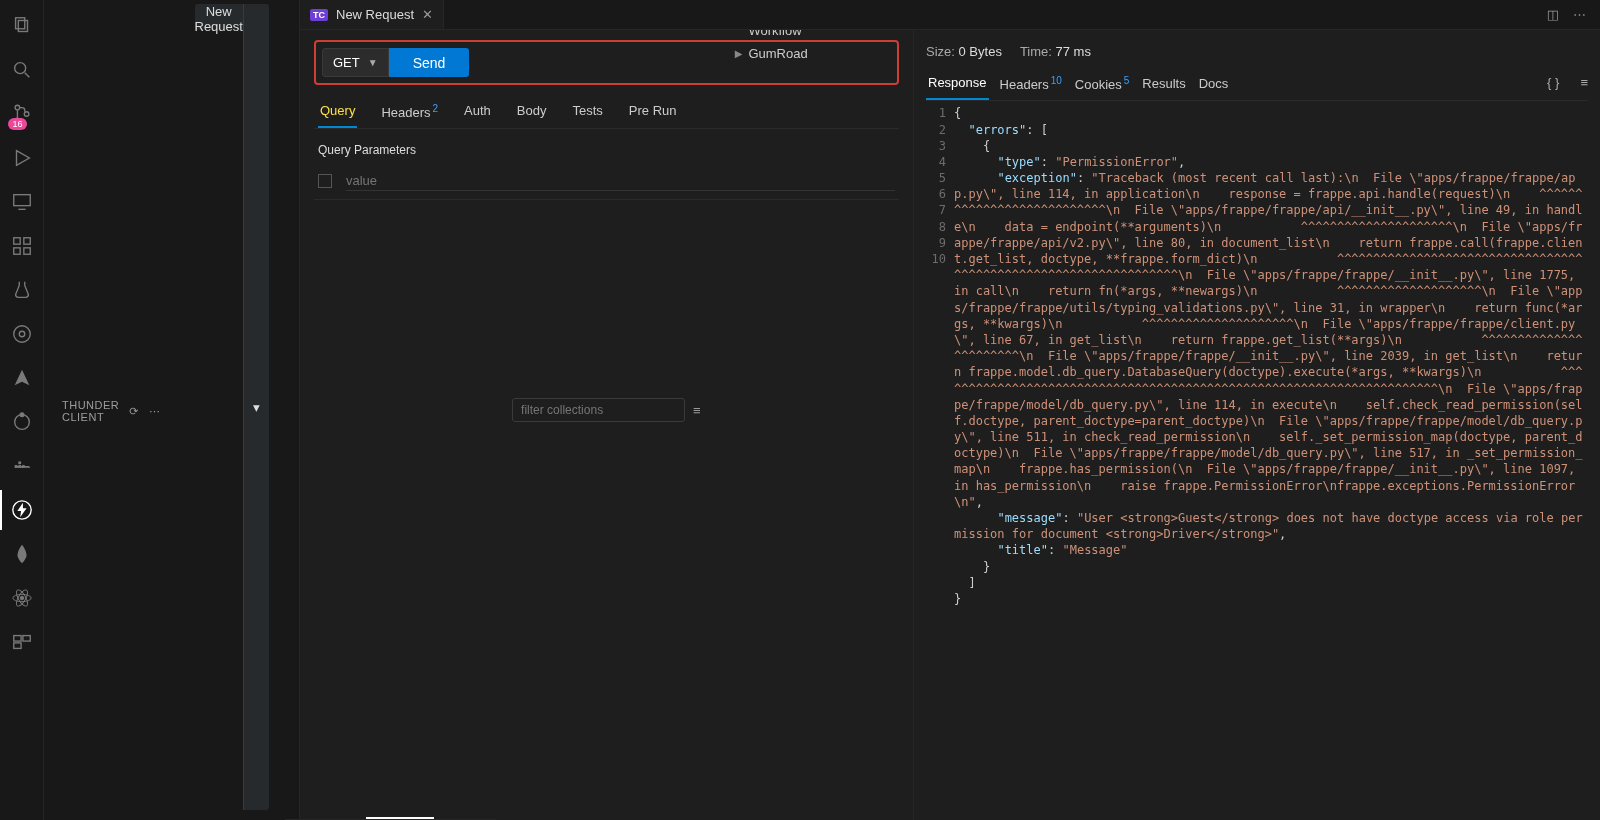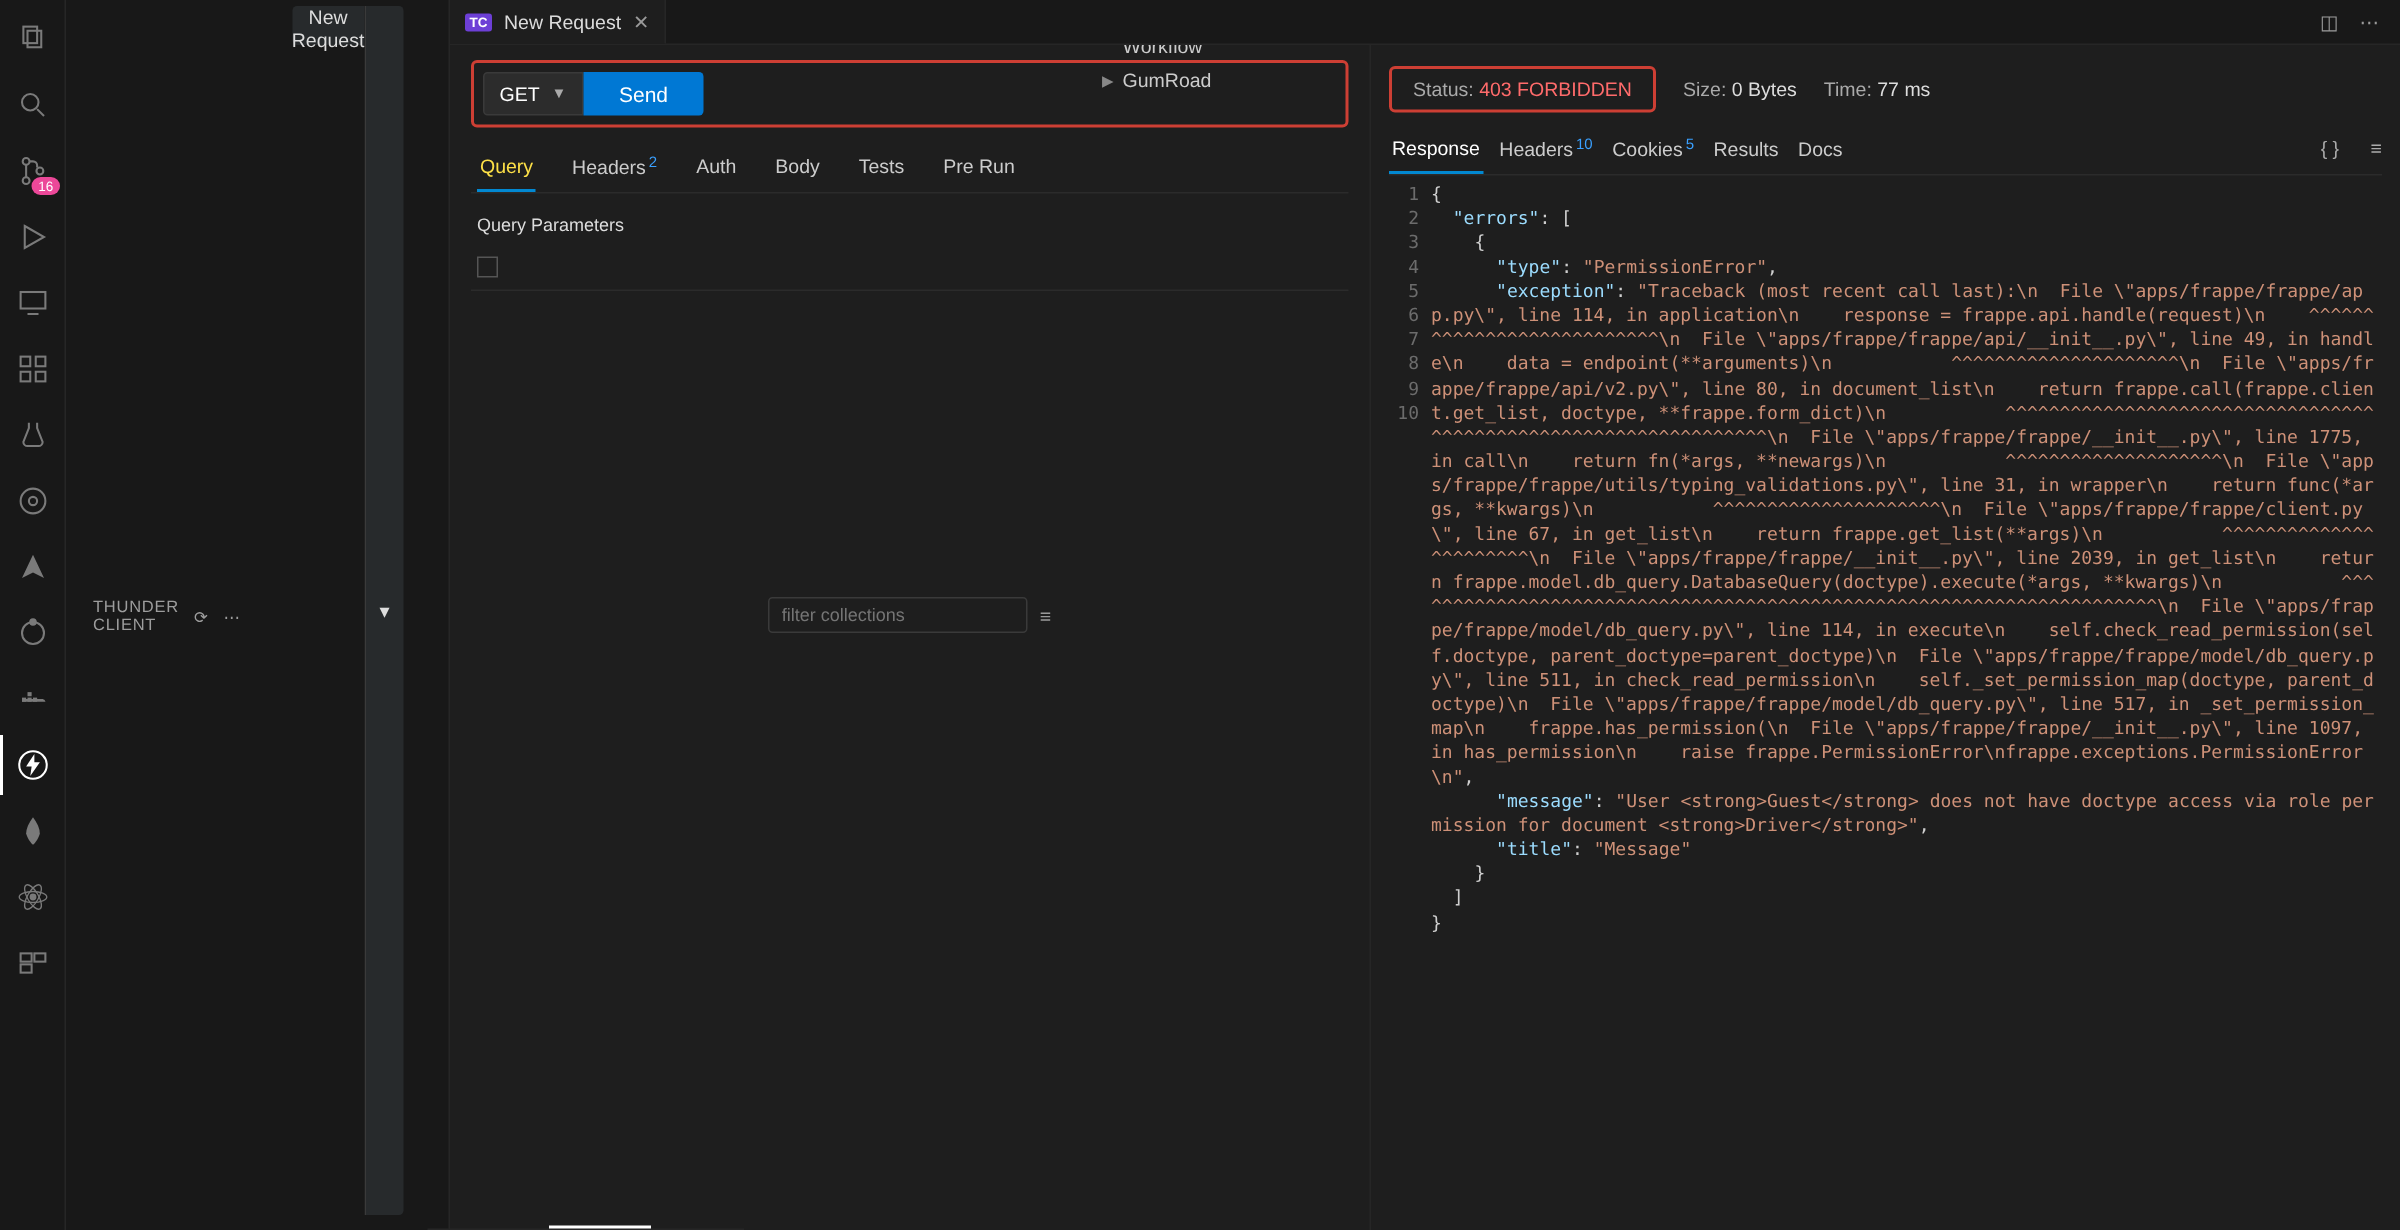--- a/index.html
+++ b/index.html
@@ -40,21 +40,21 @@
 .activity-bar .icon.active::before {
   content: "";
   position: absolute;
   left: 0; top: 0; bottom: 0;
   width: 2px;
   background: #fff;
 }
 .activity-bar .badge {
   position: absolute;
   bottom: 4px;
-  right: 4px;
+  right: 17px;
   background: #ec4899;
   color: #fff;
   font-size: 9px;
   border-radius: 8px;
   padding: 1px 4px;
 }
 .activity-bar svg { width: 22px; height: 22px; }
 
 
 .sidebar {
@@ -513,29 +513,26 @@
           <div class="rtab active">Query</div>
           <div class="rtab"><span>Headers</span><sup>2</sup></div>
           <div class="rtab">Auth</div>
           <div class="rtab">Body</div>
           <div class="rtab">Tests</div>
           <div class="rtab">Pre Run</div>
         </div>
         <div class="qp-title">Query Parameters</div>
         <div class="qp-row">
           <div class="qp-check"></div>
+          <input class="qp-val" placeholder="value" style="">
         </div>
       </div>
 
       <div class="resp-pane">
         <div class="resp-status-row">
-          <div class="status-box">
-            <span class="status-lbl">Status:</span>
-            <span class="status-val">403 FORBIDDEN</span>
-          </div>
           <div class="stat-item">
             <span class="lbl">Size:</span>
             <span class="val">0 Bytes</span>
           </div>
           <div class="stat-item">
             <span class="lbl">Time:</span>
             <span class="val">77 ms</span>
           </div>
         </div>
         <div class="resp-tabs">

